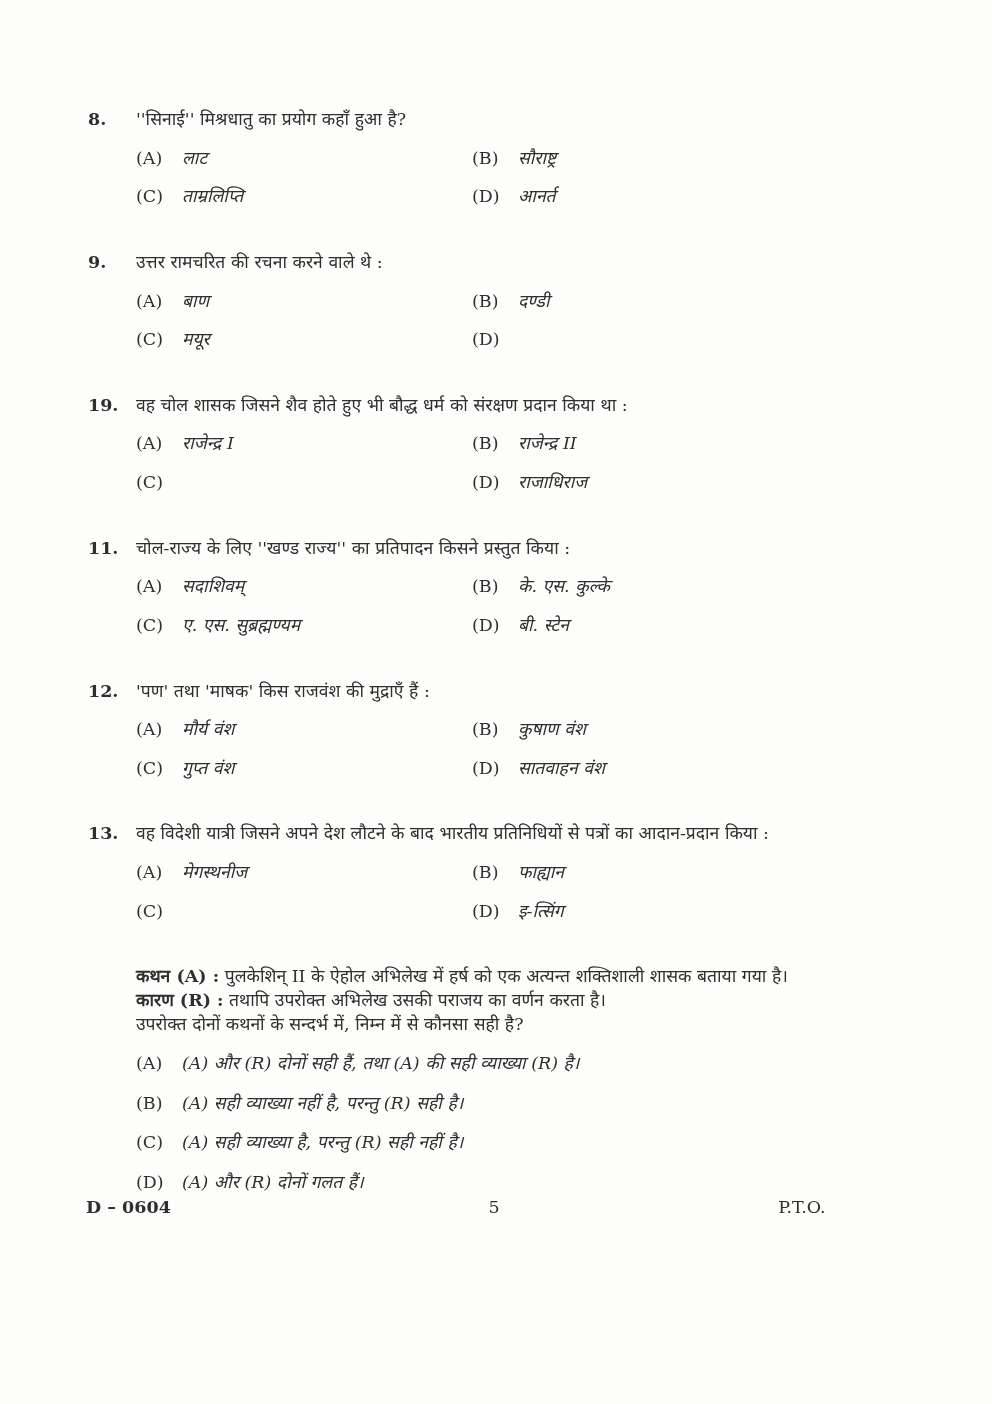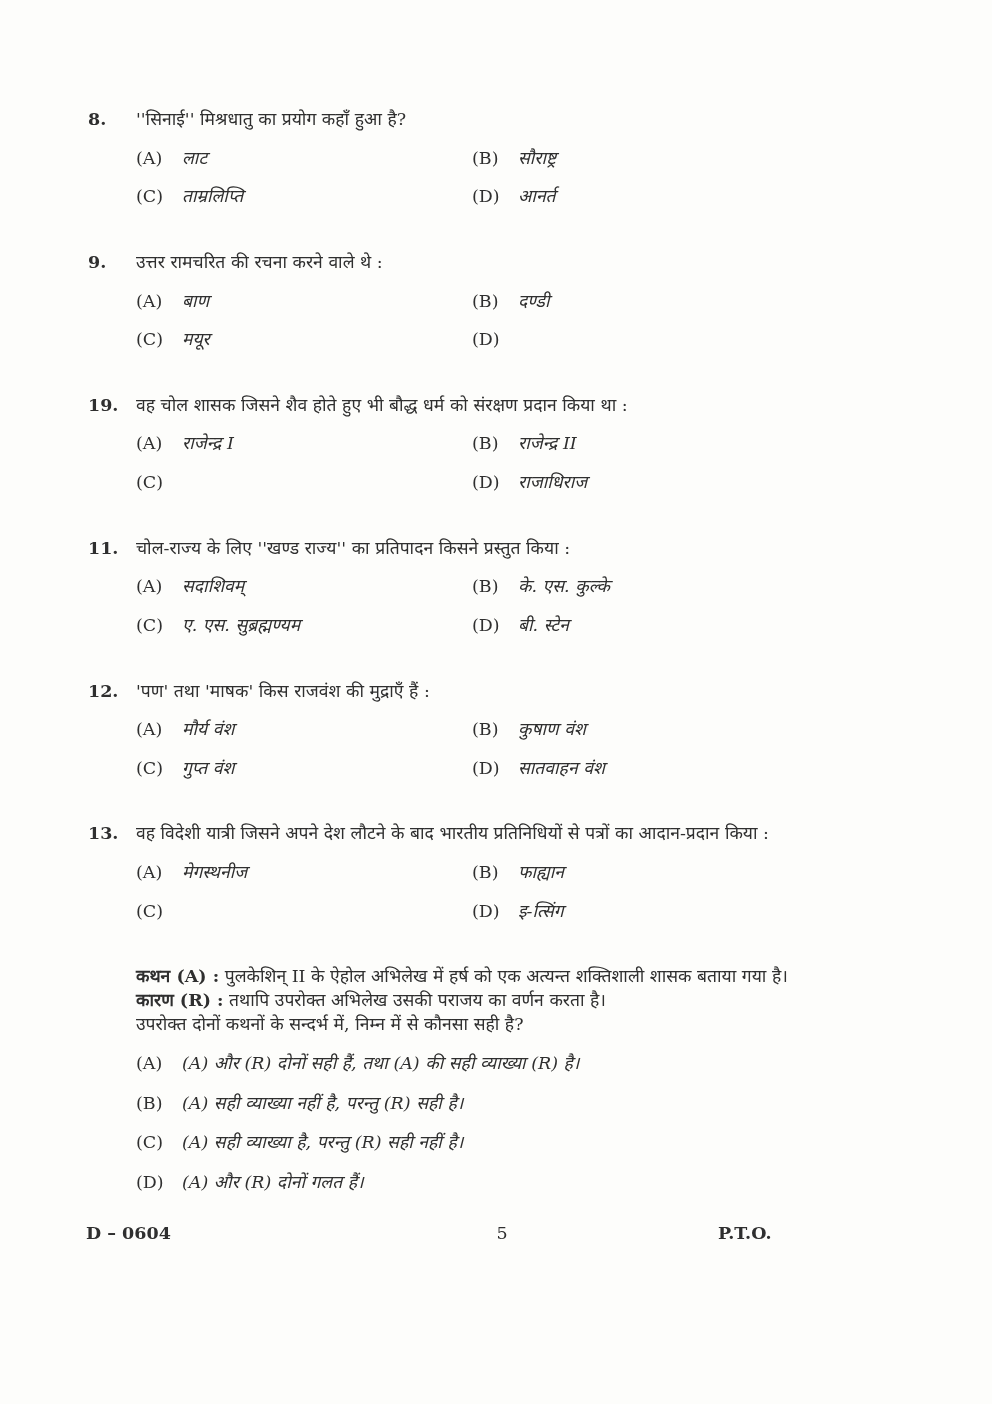--- a/index.html
+++ b/index.html
@@ -31,27 +31,27 @@
 
   .q14-line { margin-left: 48px; }
   .q14-line .bold-label { font-weight: 700; }
   .q14-opt { display: flex; margin-left: 48px; margin-top: 16px; }
   .q14-opt .opt-label { flex: 0 0 46px; }
 
   .footer {
     position: absolute;
     top: 1196px;
     left: 86px;
-    right: 74px;
+    right: 90px;
     display: flex;
     align-items: baseline;
   }
   .footer-left  { font-weight: 700; width: 200px; }
   .footer-center{ flex: 1; text-align: center; }
-  .footer-right { font-weight: 700; width: 200px; text-align: left; margin-top: 26px; }
+  .footer-right { font-weight: 400; width: 200px; text-align: center; }
 </style>
 </head>
 <body>
 
 <div class="sheet">
   <div class="content">
 
     <div class="question">
       <div class="q-row">
         <span class="q-num">8.</span>

